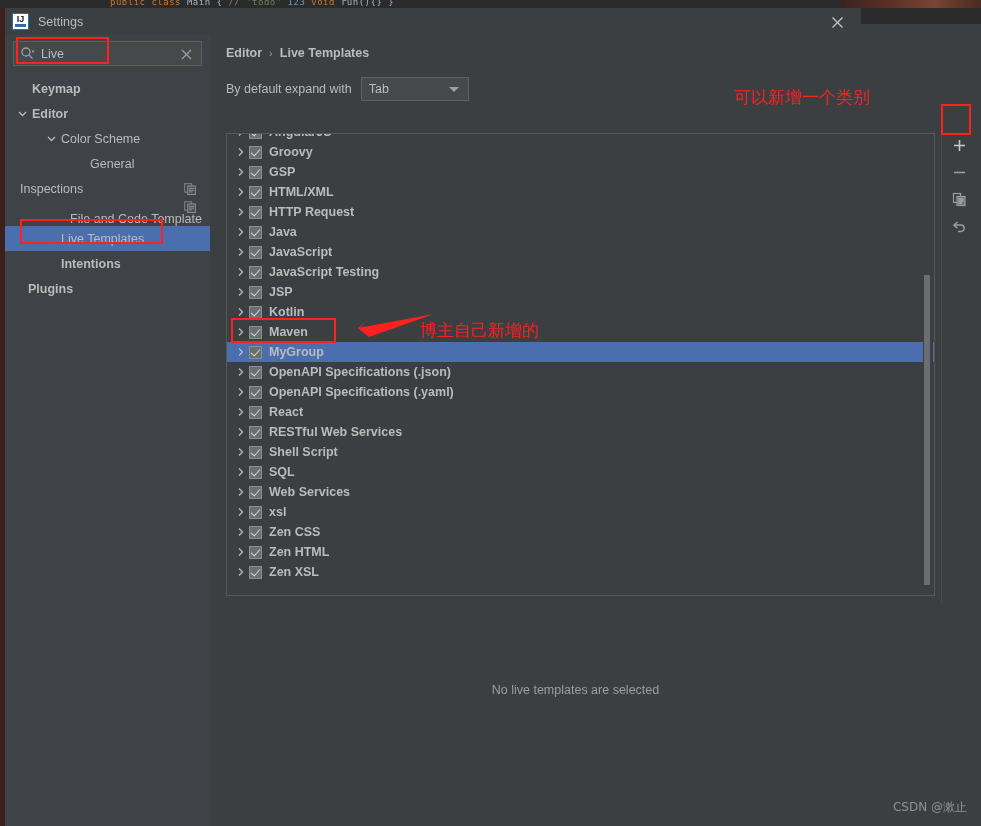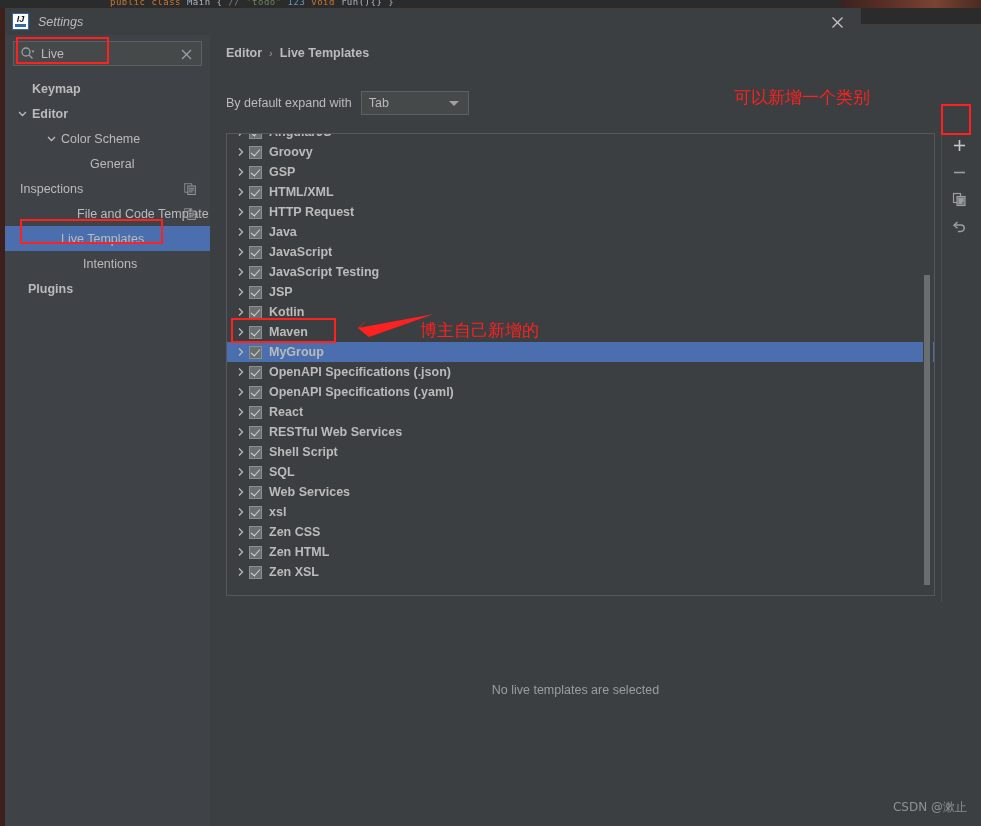--- a/index.html
+++ b/index.html
@@ -40,21 +40,21 @@
   }
   .edge-right {
     position: absolute; right: 0; top: 8px; width: 0px; height: 818px;
     background: #3d1f1c;
   }
 
   
   .titlebar {
     position: absolute; left: 5px; top: 8px; width: 856px; height: 27px;
     background: #3c3f41;
-    display: flex; align-items: center; font-style: italic;
+    display: flex; align-items: center;
   }
   .ij-logo {
     width: 17px; height: 17px; margin-left: 7px; position: relative;
     background: #ffffff; border: 1px solid #2d6ca8; flex: none;
   }
   .ij-logo::before {
     content: "IJ";
     position: absolute; left: 0; right: 0; top: -1px;
     font-size: 9px; font-weight: 700; color: #1a1a1a;
     text-align: center; line-height: 12px;
@@ -115,21 +115,21 @@
   .content {
     position: absolute; left: 210px; top: 35px; width: 771px; height: 791px;
     background: #3c3f41;
   }
   .breadcrumb {
     margin: 11px 0 0 16px; font-size: 12.5px; color: #bbbbbb;
     display: flex; align-items: center; gap: 7px; font-weight: 700;
   }
   .breadcrumb .sep { color: #9a9a9a; font-weight: 400; font-size: 11px; }
   .expand-row {
-    margin: 31px 0 0 16px; display: flex; align-items: center;
+    margin: 17px 0 0 16px; display: flex; align-items: center;
   }
   .expand-label { font-size: 12.5px; color: #bbbbbb; }
   .combo {
     margin-left: 9px; width: 108px; height: 24px;
     background: #45494a; border: 1px solid #5e6060;
     display: flex; align-items: center; position: relative; cursor: pointer;
   }
   .combo-value { margin-left: 7px; font-size: 12.5px; color: #bbbbbb; }
   .combo-arrow {
     position: absolute; right: 9px; top: 9px;
@@ -279,36 +279,36 @@
           <span class="nav-arrow"></span>
           <span>Inspections</span>
           <span class="nav-copy-icon"><svg width="12" height="12" viewBox="0 0 12 12">
               <rect x="0.7" y="0.7" width="7" height="8.5" fill="none" stroke="#9a9d9f" stroke-width="1"></rect>
               <rect x="3.8" y="3" width="7.5" height="8.5" fill="#4a4d4f" stroke="#b0b3b5" stroke-width="1"></rect>
               <line x1="5" y1="5.3" x2="10" y2="5.3" stroke="#c6c6c6" stroke-width=".8"></line>
               <line x1="5" y1="7.1" x2="10" y2="7.1" stroke="#c6c6c6" stroke-width=".8"></line>
               <line x1="5" y1="8.9" x2="8.5" y2="8.9" stroke="#c6c6c6" stroke-width=".8"></line>
             </svg></span>
         </div>
-        <div class="nav-item" style="padding-left: 57px;">
+        <div class="nav-item" style="padding-left: 57px; flex-direction: column;">
           <span class="nav-arrow"></span>
           <span>File and Code Template</span>
           <span class="nav-copy-icon"><svg width="12" height="12" viewBox="0 0 12 12">
               <rect x="0.7" y="0.7" width="7" height="8.5" fill="none" stroke="#9a9d9f" stroke-width="1"></rect>
               <rect x="3.8" y="3" width="7.5" height="8.5" fill="#4a4d4f" stroke="#b0b3b5" stroke-width="1"></rect>
               <line x1="5" y1="5.3" x2="10" y2="5.3" stroke="#c6c6c6" stroke-width=".8"></line>
               <line x1="5" y1="7.1" x2="10" y2="7.1" stroke="#c6c6c6" stroke-width=".8"></line>
               <line x1="5" y1="8.9" x2="8.5" y2="8.9" stroke="#c6c6c6" stroke-width=".8"></line>
             </svg></span>
         </div>
         <div class="nav-item selected" style="padding-left: 41px;">
           <span class="nav-arrow"></span>
           <span>Live Templates</span>
         </div>
-        <div class="nav-item" style="padding-left: 63px;">
+        <div class="nav-item" style="padding-left: 41px; font-weight: bold;">
           <span class="nav-arrow"></span>
           <span>Intentions</span>
         </div>
         <div class="nav-item bold" style="padding-left: 8px;">
           <span class="nav-arrow"></span>
           <span>Plugins</span>
         </div>
       </div>
   </div>
 

